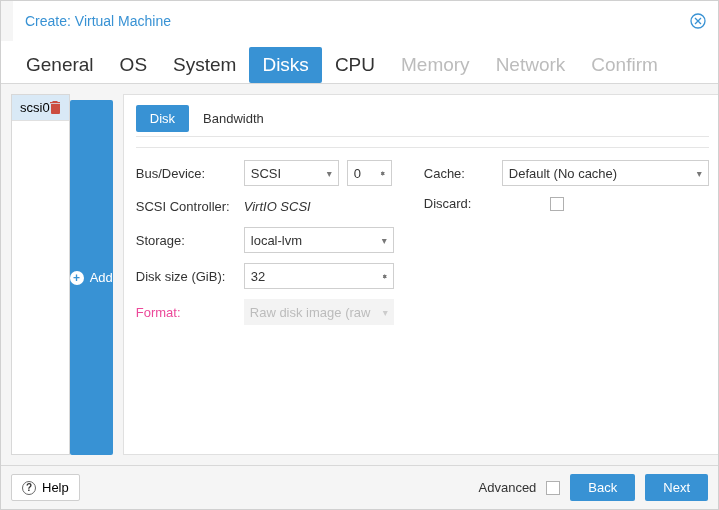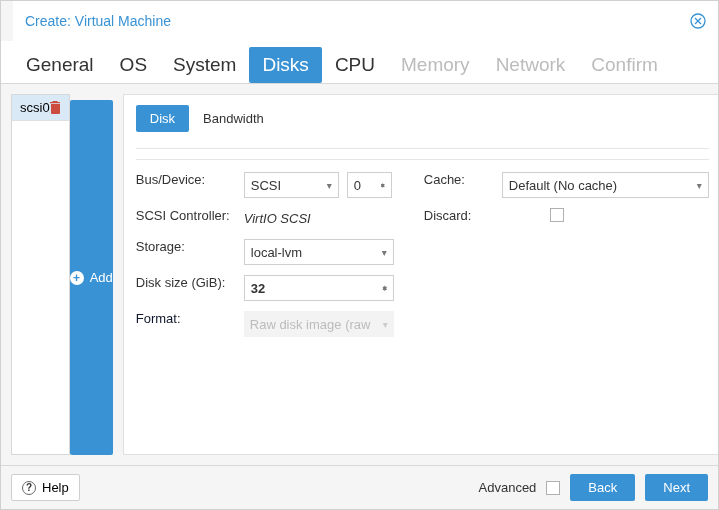--- a/index.html
+++ b/index.html
@@ -17,37 +17,37 @@
     .content { flex: 1; display: flex; background: #f5f5f5; padding: 10px; gap: 10px; min-height: 0; }
     
     .sidepane { width: 130px; display: flex; flex-direction: row; }
     .disk-list { flex: 1; border: 1px solid #d8d8d8; background: #fff; overflow: auto; }
     .disk-item { display: flex; align-items: center; justify-content: space-between; padding: 5px 8px; font-size: 13px; background: #d9e9f6; border-bottom: 1px solid #e0e0e0; }
     .trash-icon { color: #cc4c3f; cursor: pointer; font-size: 13px; }
     .add-btn { margin-top: 6px; background: #3892d4; color: #fff; border: none; padding: 6px 0; font-size: 13px; border-radius: 2px; cursor: pointer; display: flex; align-items: center; justify-content: center; gap: 6px; }
     .add-btn .plus { display:inline-flex; width:14px; height:14px; background:#fff; border-radius:50%; align-items:center; justify-content:center; color:#3892d4; font-size:12px; line-height:1; font-weight:bold;}
     
     .mainpane { flex: 1; background: #fff; border: 1px solid #e0e0e0; padding: 10px 12px; display: flex; flex-direction: column; }
-    .subtabs { display: flex; gap: 0; border-bottom: 1px solid #e5e5e5; padding-bottom: 16px; }
+    .subtabs { display: flex; gap: 0; border-bottom: 1px solid #e5e5e5; padding-bottom: 4px; }
     .subtab { padding: 6px 14px; font-size: 13px; cursor: pointer; color: #333; }
     .subtab.active { background: #3892d4; color: #fff; border-radius: 2px; }
     .hr { height:1px; background:#e5e5e5; margin: 10px 0 12px 0; }
     
     .form { display: flex; gap: 30px; font-size: 13px; color: #333; }
     .col { display: flex; flex-direction: column; gap: 10px; }
-    .row { display: flex; gap: 8px; }
+    .row { display: flex; align-items: center; gap: 8px; }
     .lbl { width: 100px; }
-    .lbl.disabled { color: #0f172a; }
+    .lbl.disabled { color: #ec4899; }
     
     .sel, .numfield, .txtfield { height: 26px; border: 1px solid #cfcfcf; background: #fff; font-size: 13px; padding: 0 6px; display: flex; align-items: center; justify-content: space-between; }
     .sel { width: 150px; }
     .sel.narrow { width: 95px; }
     .sel.wide { width: 207px; }
     .numfield { width: 45px; justify-content: space-between; }
-    .numfield-wide { width: 150px; height: 26px; border: 1px solid #cfcfcf; background:#fff; font-size:13px; padding:0 6px; display:flex; align-items:center; justify-content:space-between;font-weight:bold;}
+    .numfield-wide { width: 150px; height: 26px; border: 1px solid #cfcfcf; background:#fff; font-size:13px; padding:0 6px; display:flex; align-items:center; justify-content:space-between;}
     .spinners { display: flex; flex-direction: column; line-height: 0; color:#777; font-size:8px; gap:1px;}
     .chev { color:#777; font-size:10px; }
     .disabled-sel { background: #f3f3f3; color:#bcbcbc; border-color:#e3e3e3; width:150px; height:26px; display:flex; align-items:center; justify-content:space-between; padding:0 6px; font-size:13px;}
     .static { padding: 3px 0; font-style: italic; }
     .chk { width:14px; height:14px; border:1px solid #b0b0b0; background:#fff;}
     
     .footer { display: flex; align-items: center; justify-content: space-between; padding: 8px 10px; border-top: 1px solid #d8d8d8; background: #f5f5f5; }
     .help-btn { display:flex; align-items:center; gap:6px; border:1px solid #cfcfcf; background:#fff; padding:5px 10px; font-size:13px; border-radius:2px; cursor:pointer;}
     .help-icon { display:inline-flex; width:14px; height:14px; border:1px solid #666; border-radius:50%; align-items:center; justify-content:center; font-size:10px; font-weight:bold; color:#333;}
     .footer-right { display:flex; align-items:center; gap:10px; font-size:13px; color:#333;}

